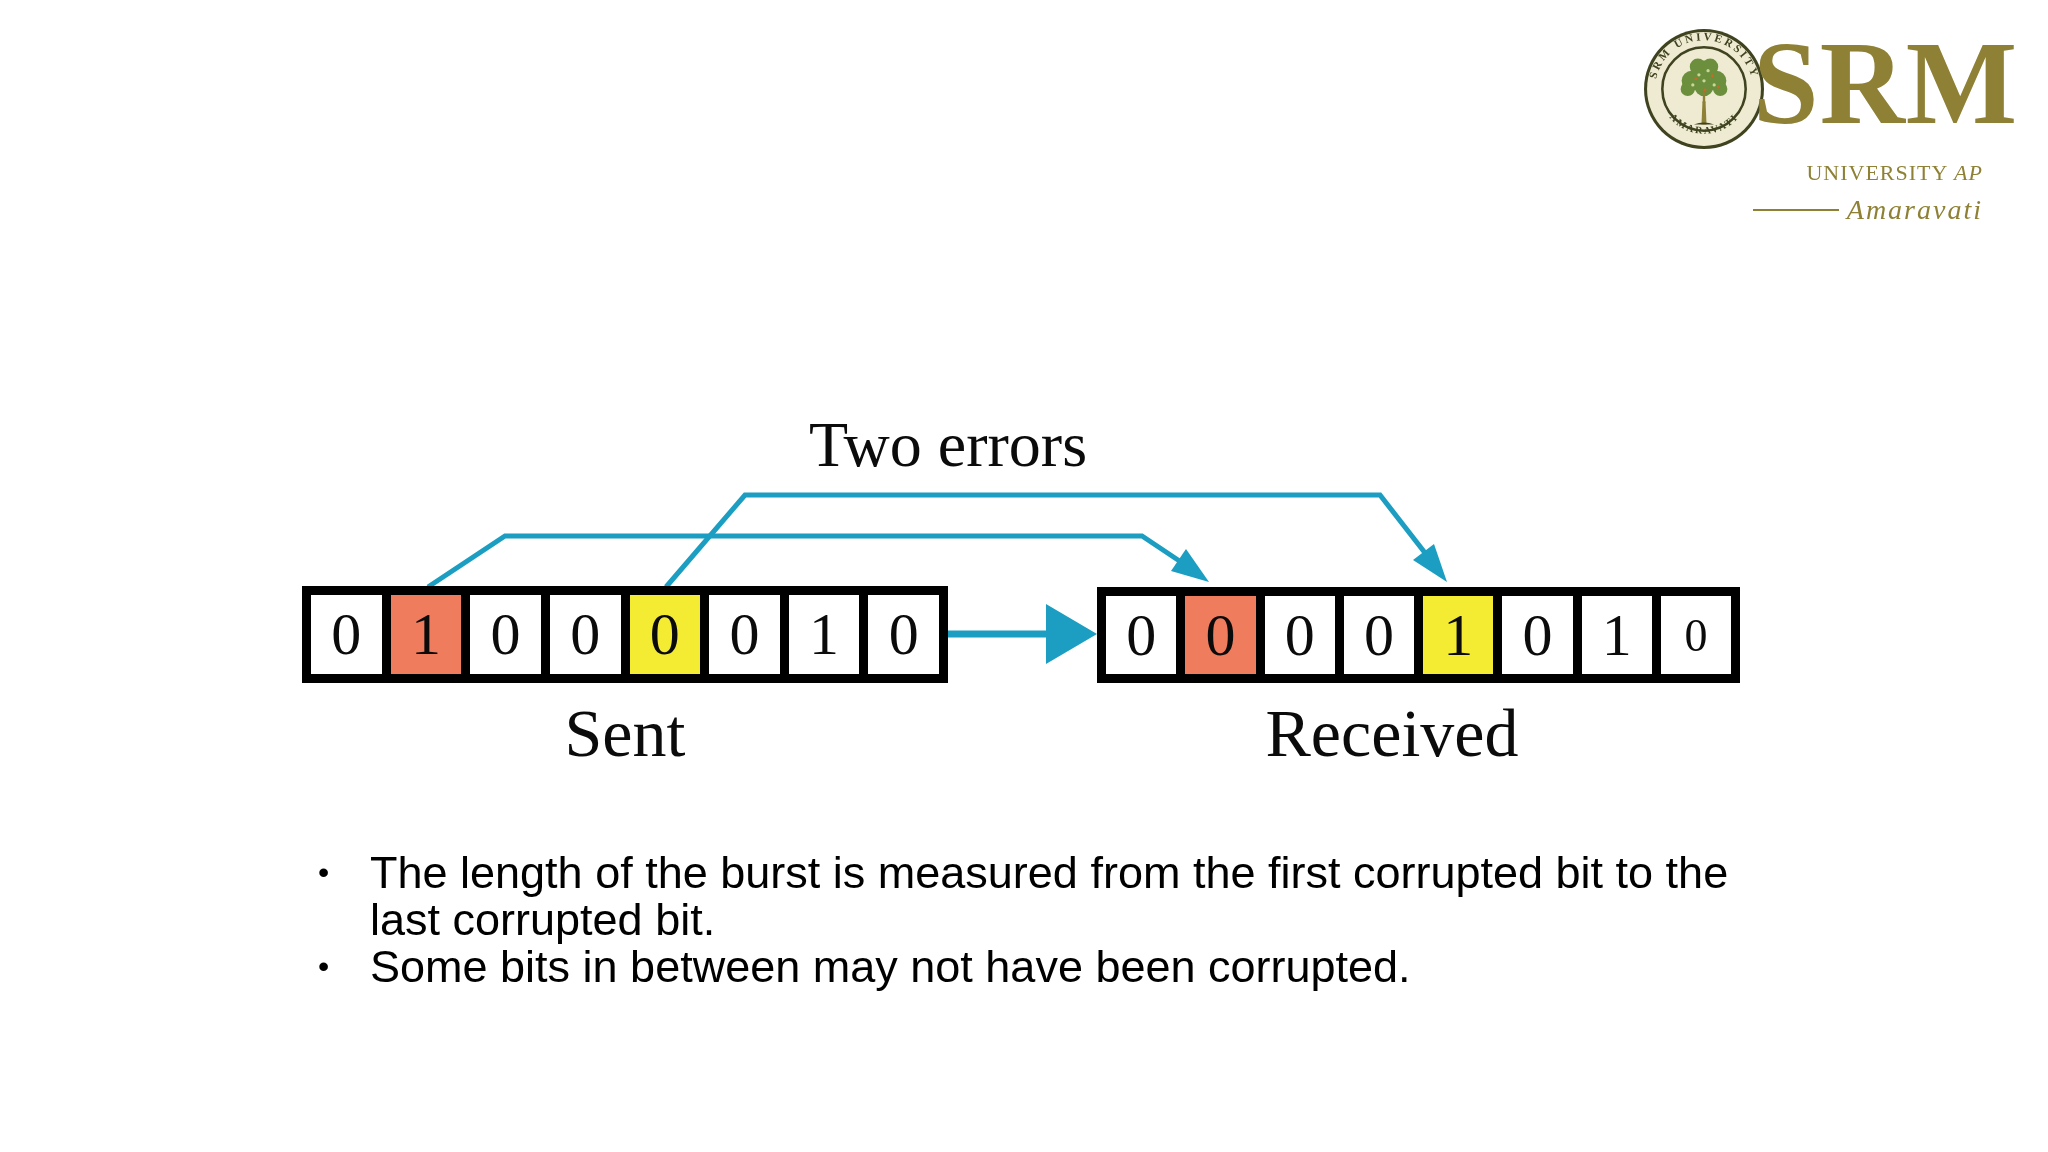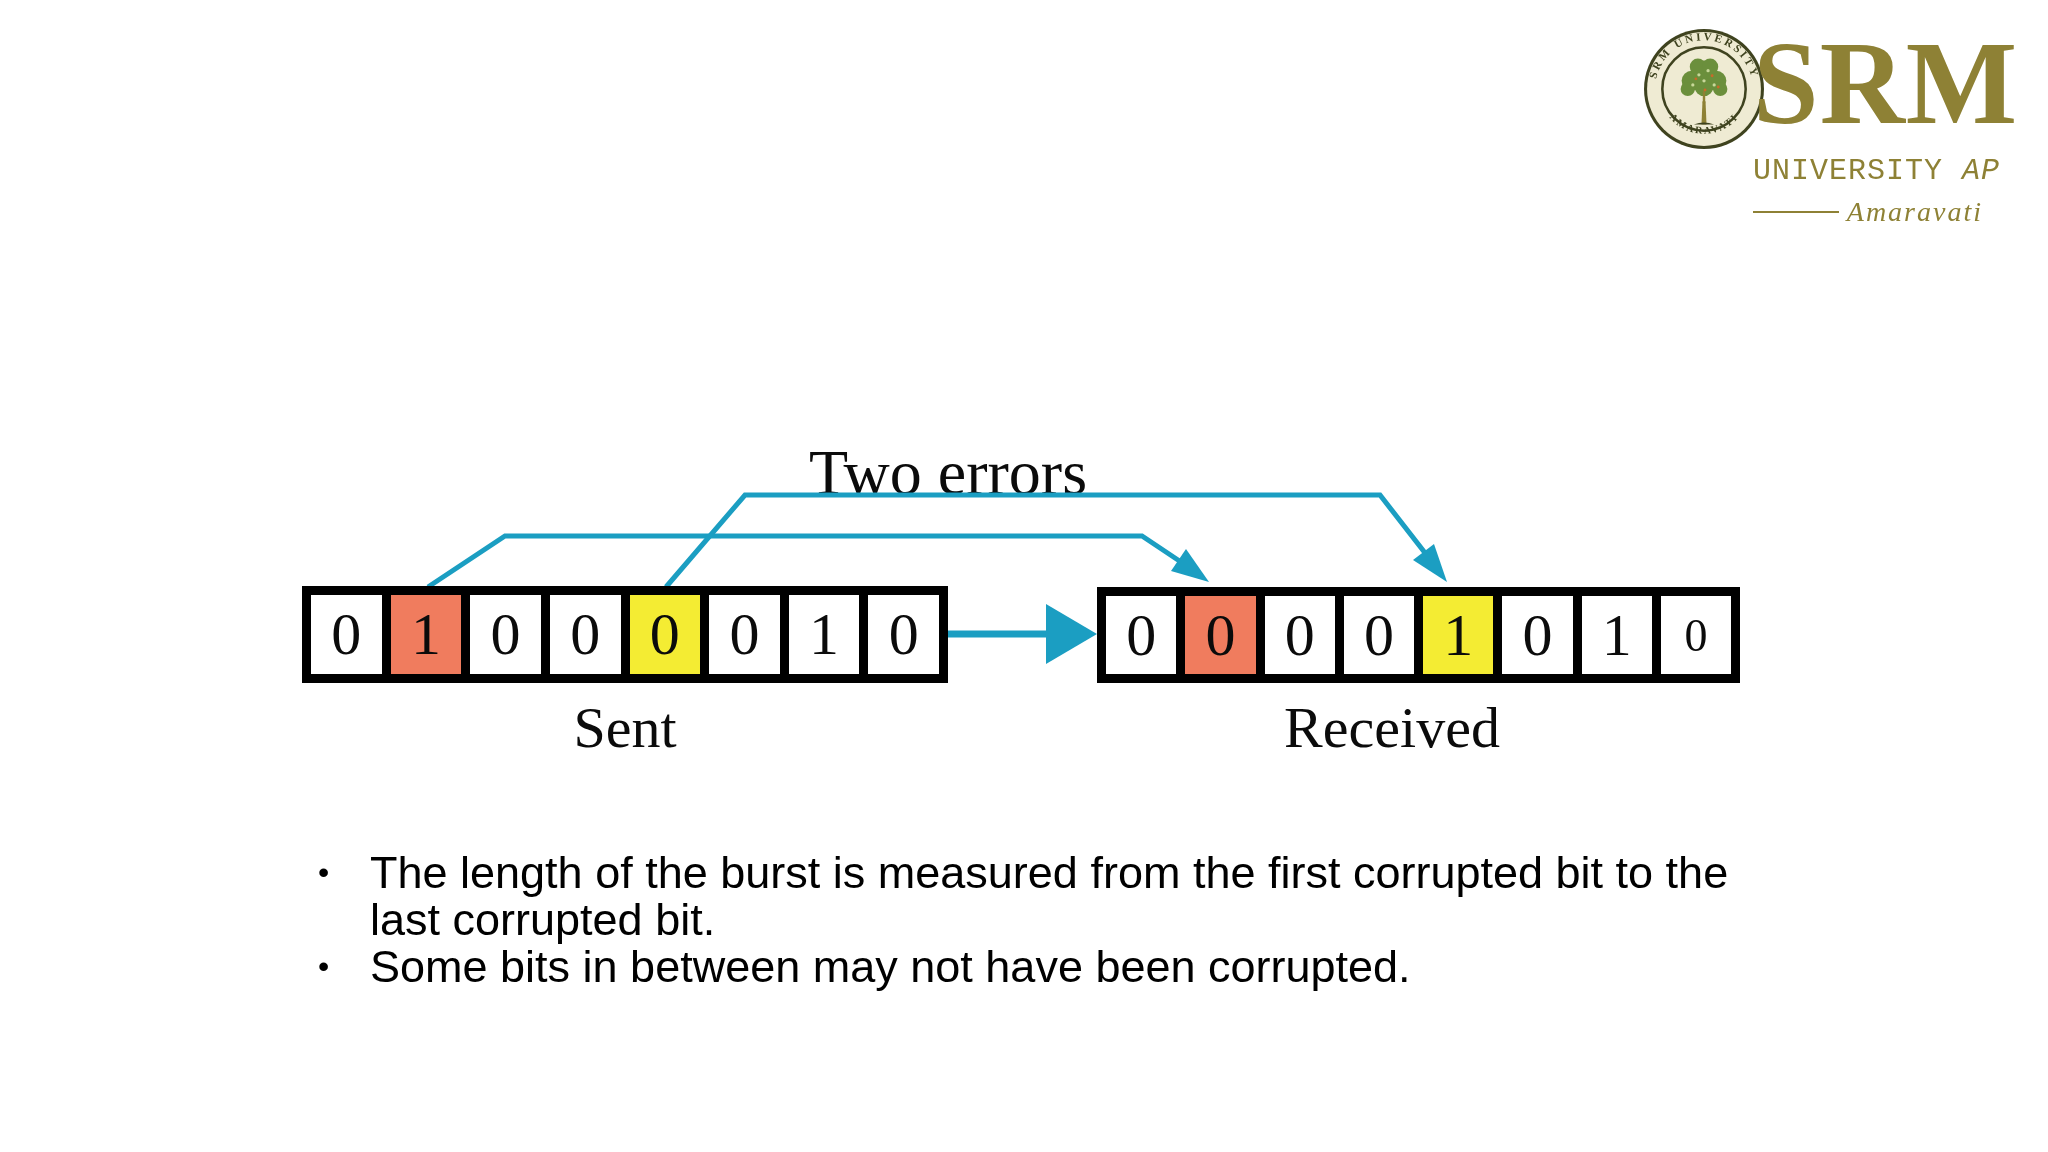--- a/index.html
+++ b/index.html
@@ -9,54 +9,54 @@
   }
   
   .logo{position:absolute;left:1643px;top:22px;width:352px;height:170px;}
   .seal{position:absolute;left:0;top:6px;width:122px;height:122px;}
   .logo-text{position:absolute;left:110px;top:0;right:12px;text-align:right;}
   .brand{
     font-family:"Liberation Serif",serif;font-weight:bold;line-height:1.05;
     font-size:118px;color:var(--gold);letter-spacing:1px;
   }
   .uni-line{
-    font-family:Liberation Mono, monospace;color:var(--gold);
-    font-size:30px;letter-spacing:1px;margin-top:8px;white-space:nowrap;
+    font-family:Liberation Serif, serif;color:var(--gold);
+    font-size:22px;letter-spacing:1px;margin-top:14px;white-space:nowrap;
   }
   .uni-line .ap{font-style:italic;}
   .tagline-row{
     display:flex;align-items:center;justify-content:flex-end;gap:8px;margin-top:8px;
   }
   .rule{width:112px;height:2px;background:var(--gold);}
   .amaravati{
     font-family:"Liberation Serif",serif;font-style:italic;
     font-size:28px;color:var(--gold);letter-spacing:2px;
   }
   
   .diagram-title{
     position:absolute;left:948px;top:413px;transform:translateX(-50%);
     font-family:"Liberation Serif",serif;font-size:64px;line-height:64px;
-    color:#0b0b0b;white-space:nowrap;margin-top:28px;
+    color:#0b0b0b;white-space:nowrap;
   }
   .arrows{position:absolute;left:0;top:0;width:2048px;height:1152px;pointer-events:none;}
   .register{
     position:absolute;background:#000;display:flex;gap:9px;padding:9px;box-sizing:border-box;
   }
   .register.sent{left:302px;top:586px;width:646px;height:97px;}
   .register.received{left:1097px;top:587px;width:643px;height:96px;}
   .cell{
     flex:1;background:#fff;display:flex;align-items:center;justify-content:center;
     font-family:"Liberation Serif",serif;font-size:60px;color:#0b0b0b;
   }
   .cell.hl-salmon{background:var(--salmon);}
   .cell.hl-yellow{background:var(--yellow);}
   .cell.small{font-size:46px;}
   .reg-label{
     position:absolute;transform:translateX(-50%);top:694px;
-    font-family:"Liberation Serif",serif;font-size:58px;color:#0b0b0b;white-space:nowrap;
+    font-family:"Liberation Serif",serif;font-size:68px;color:#0b0b0b;white-space:nowrap;
   }
   .reg-label.sent-label{left:625px;}
   .reg-label.received-label{left:1392px;}
   
   .bullets{
     position:absolute;left:310px;top:849px;width:1462px;
     list-style:none;margin:0;padding:0;
     font-size:45px;line-height:47px;color:#000;
   }
   .bullets li{position:relative;padding-left:60px;}

